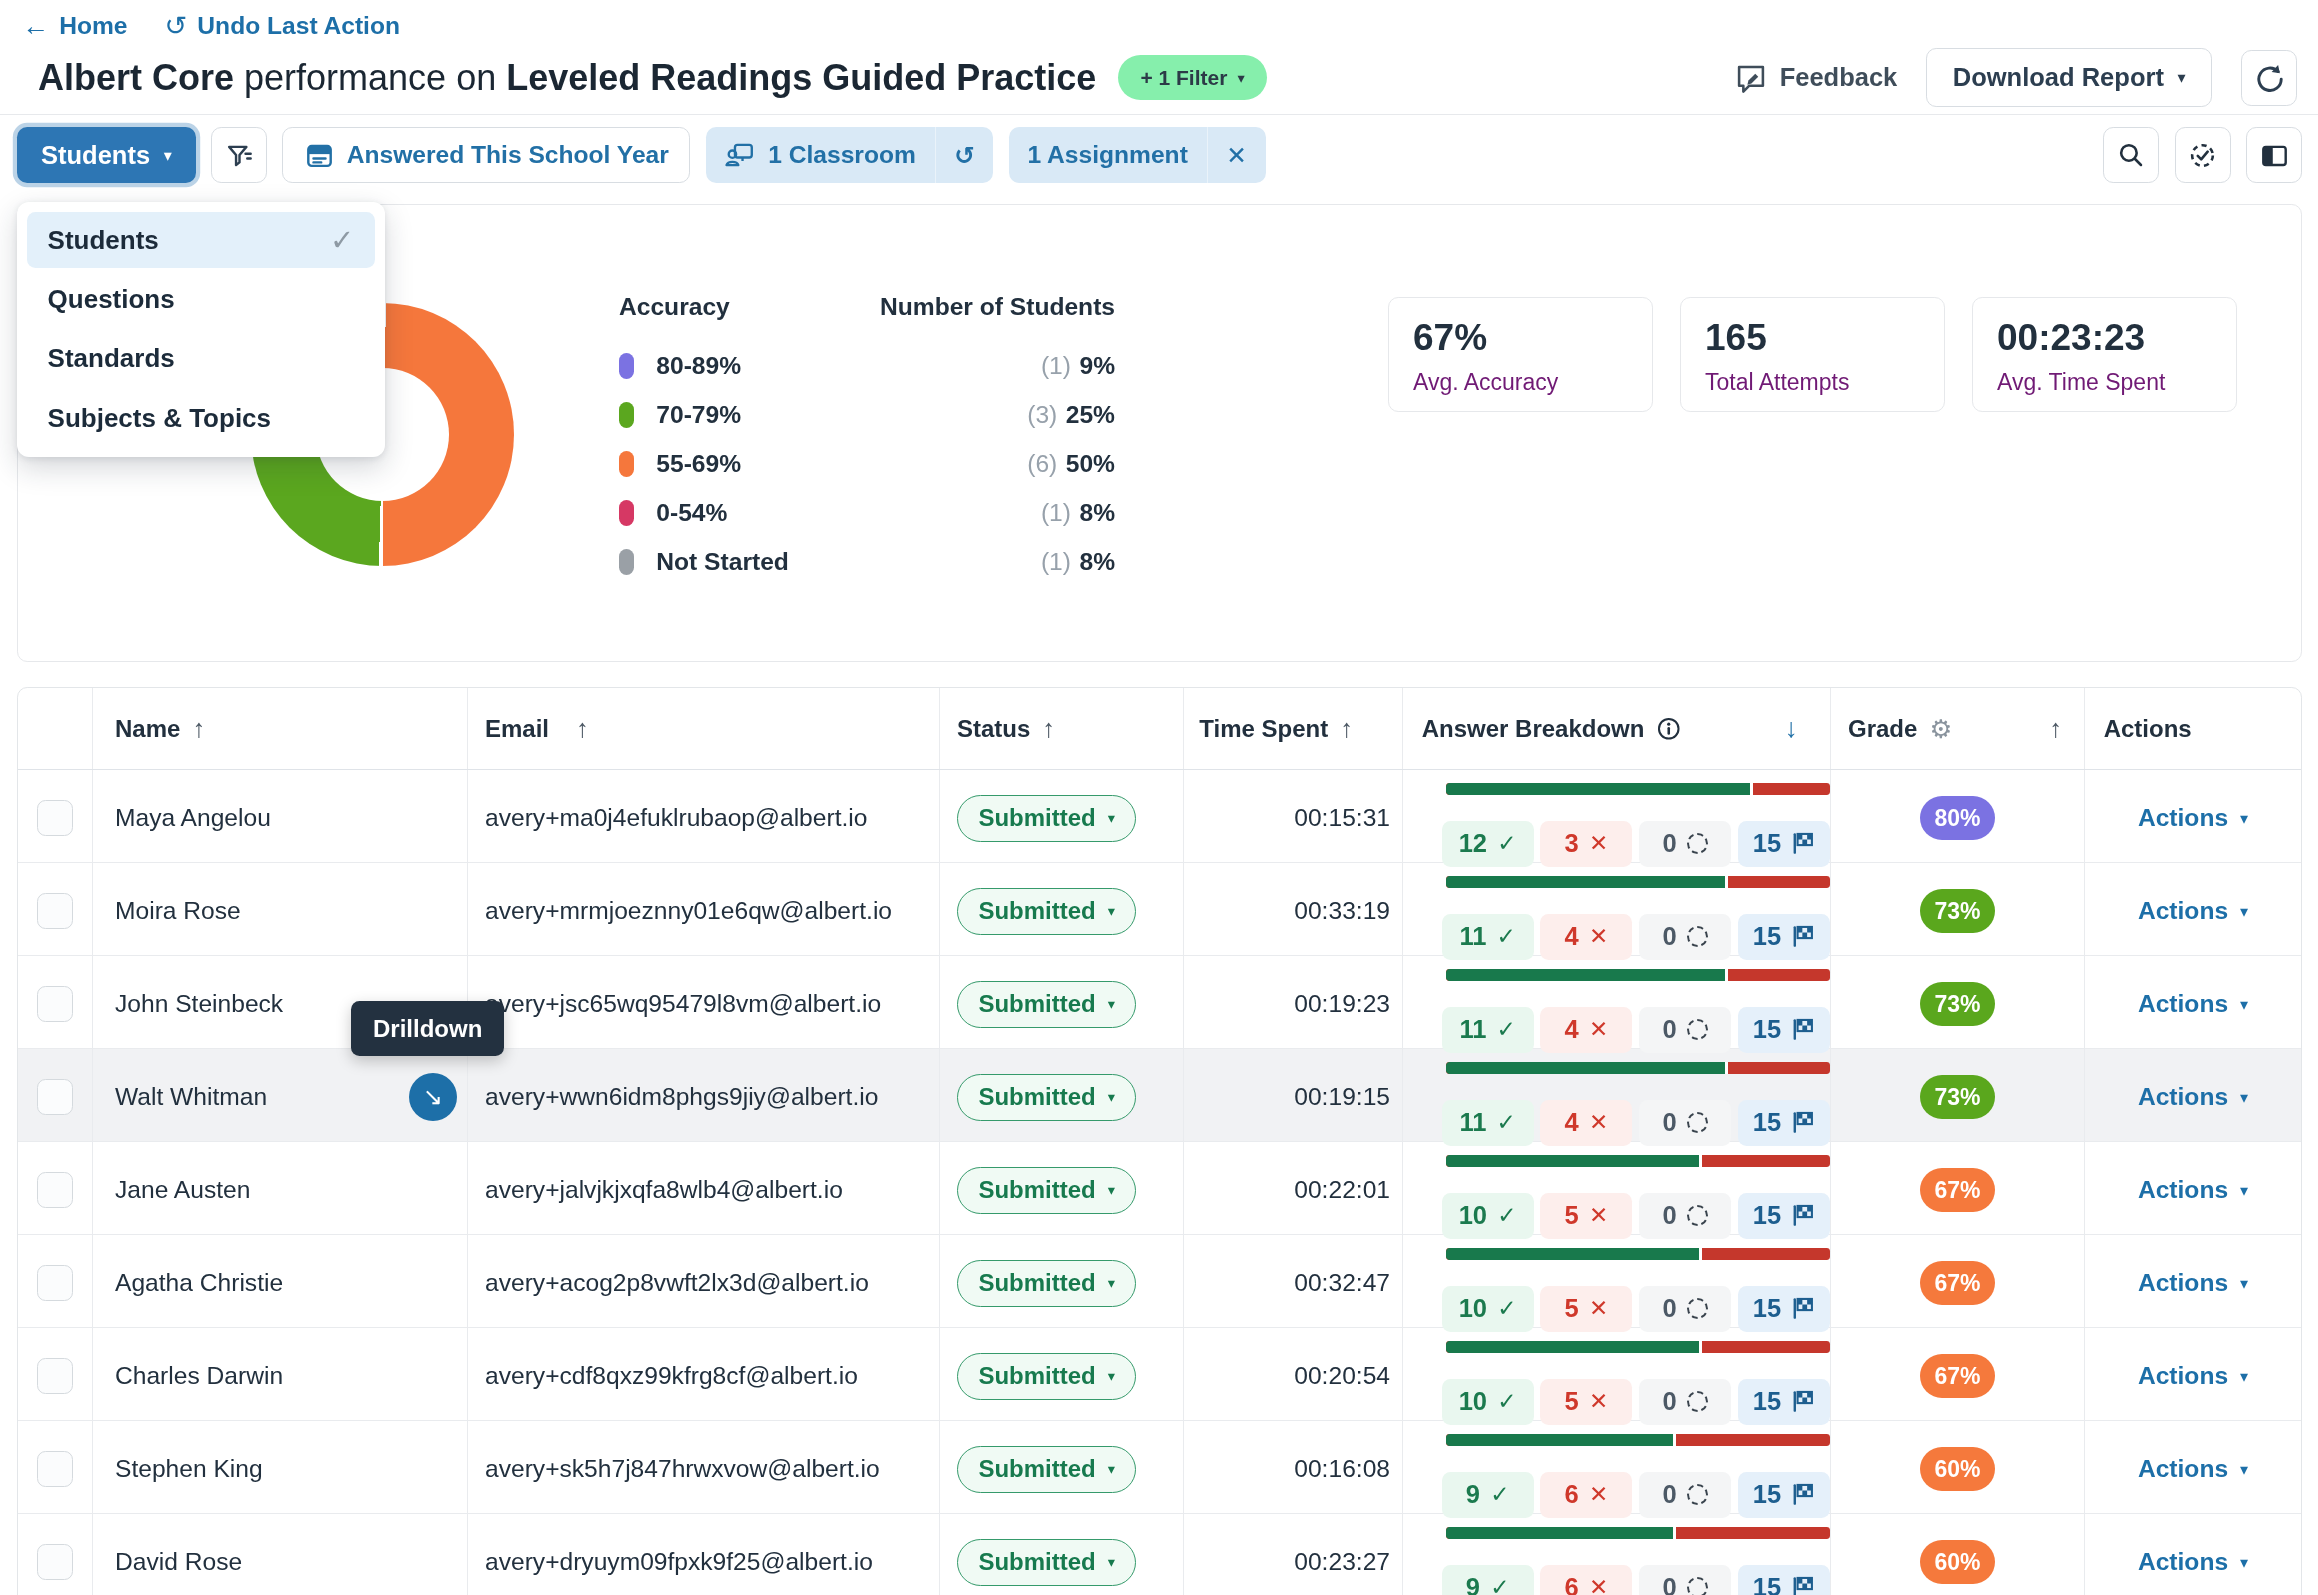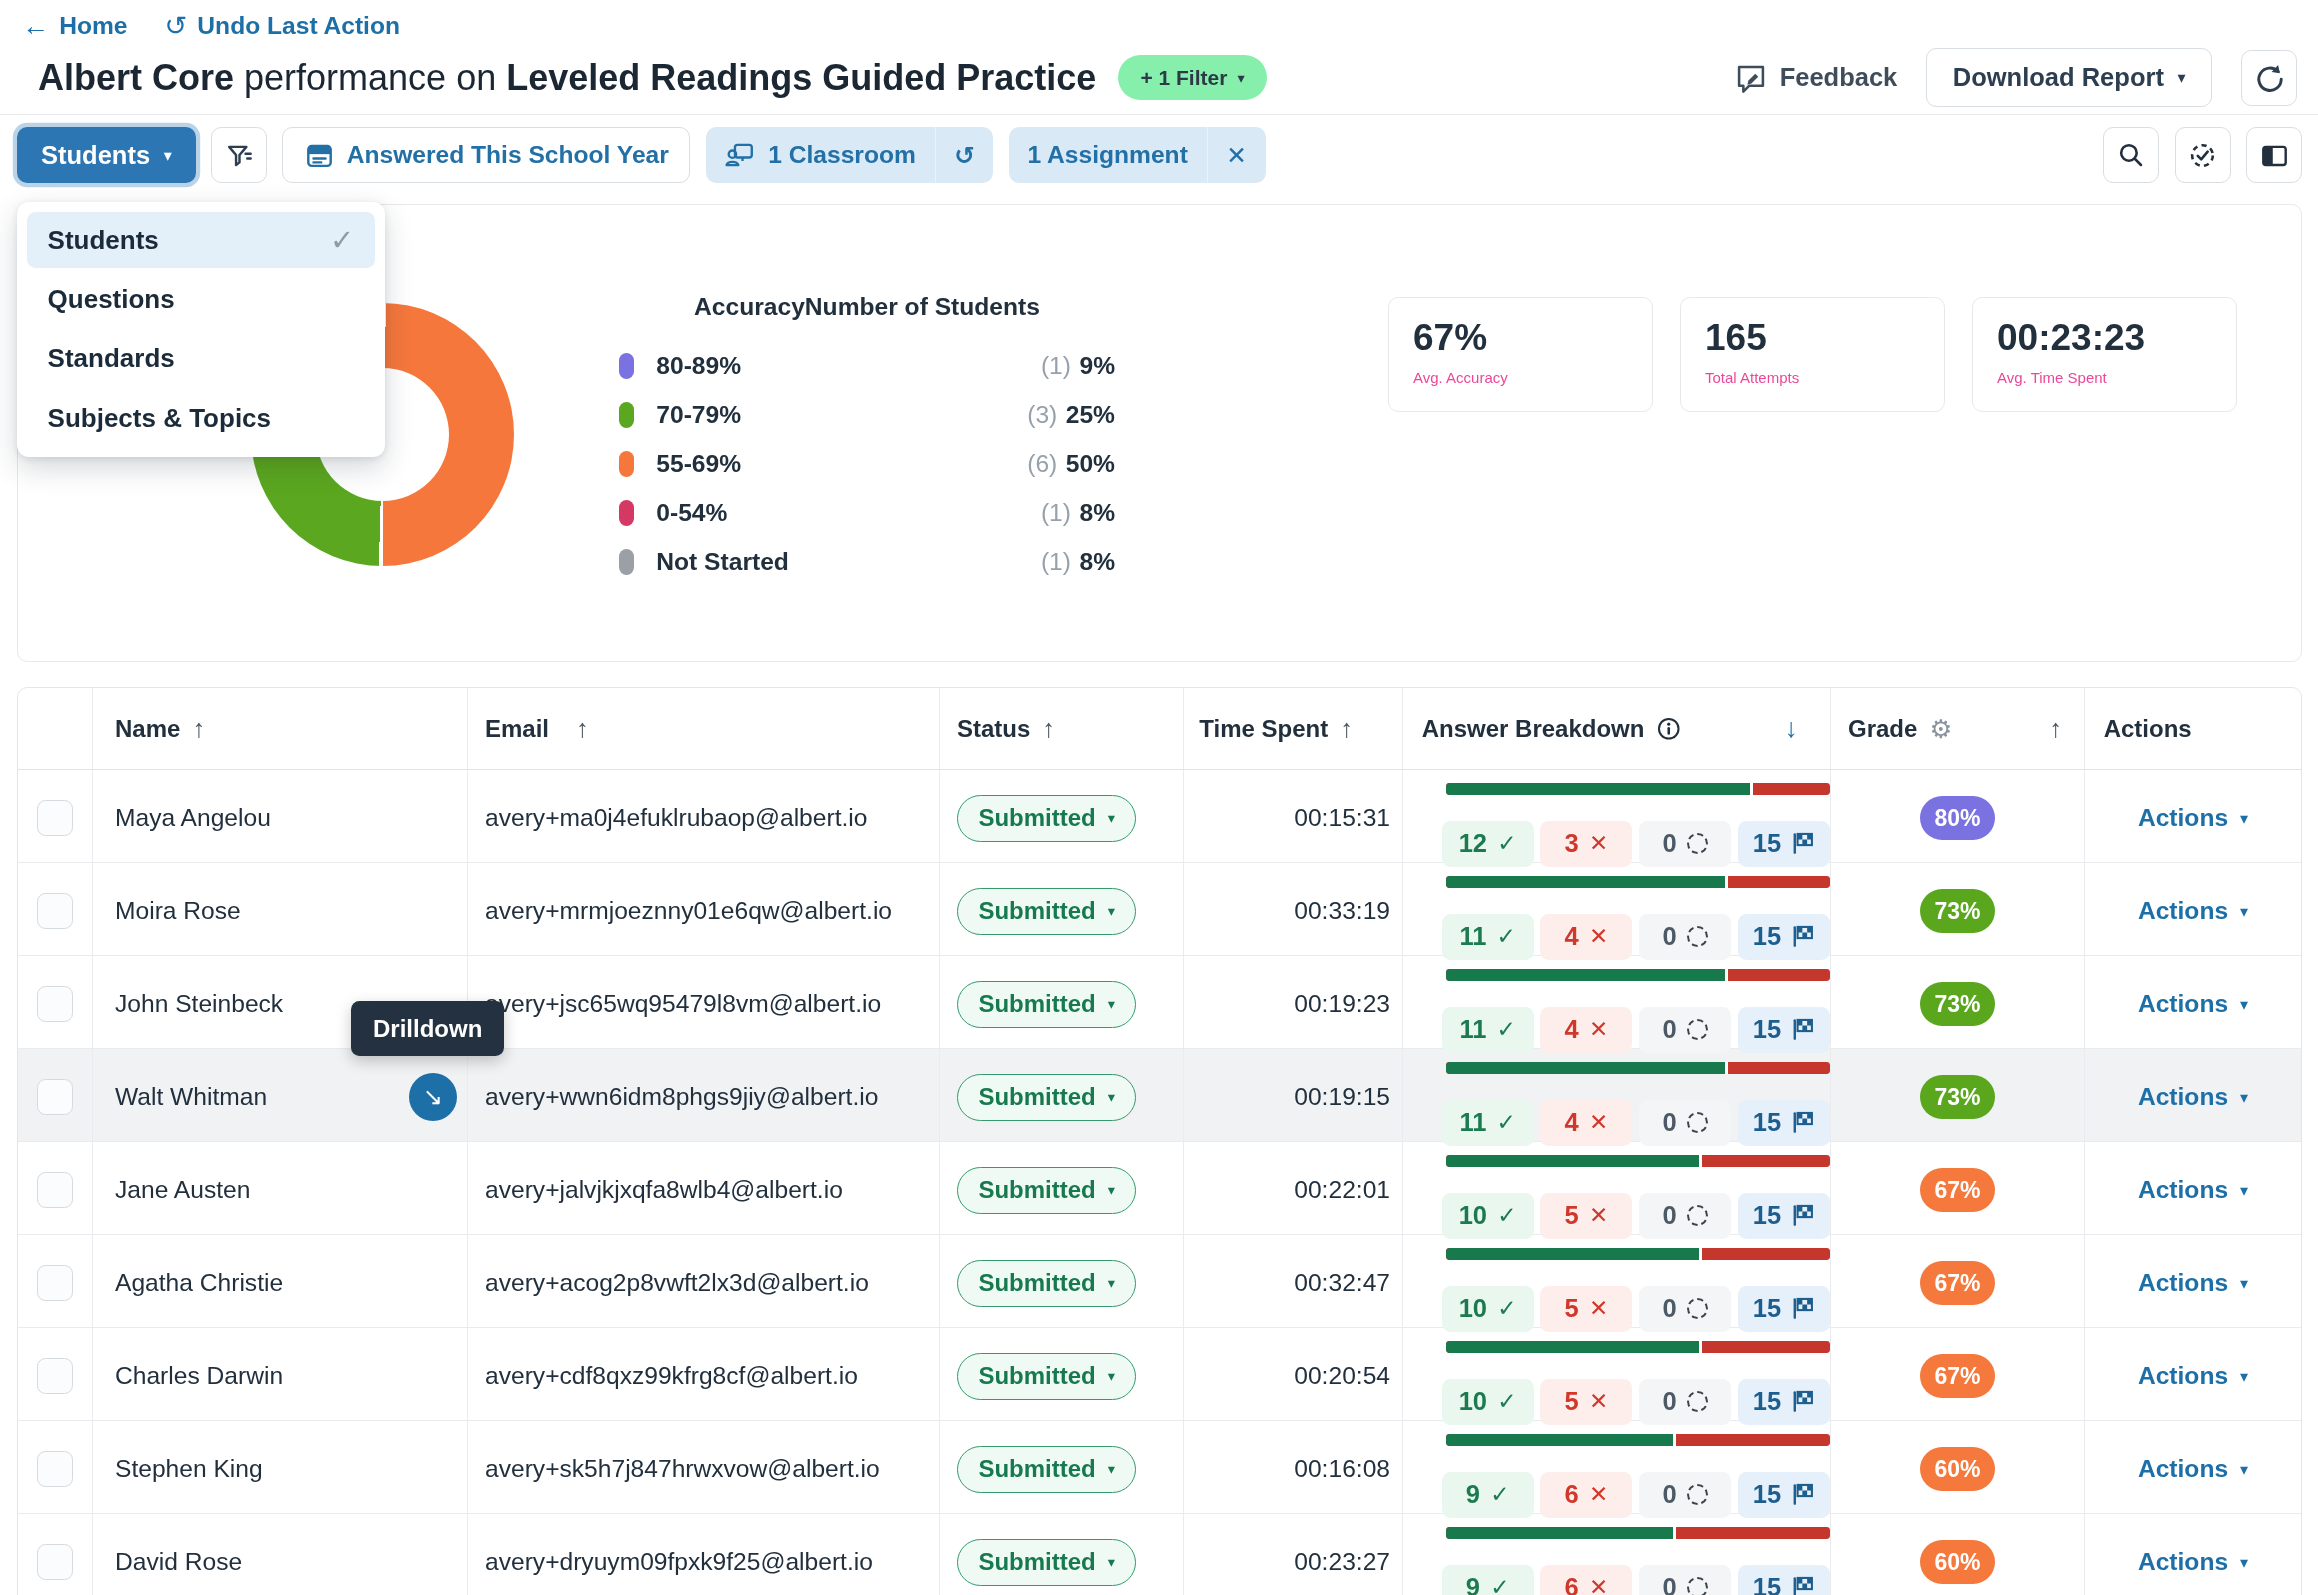--- a/index.html
+++ b/index.html
@@ -39,31 +39,31 @@
   .chip .seg{display:flex;align-items:center;gap:12px;padding:0 18.7px;cursor:pointer;}
   .chip .seg+.seg{border-left:1.7px solid #eaf3fa;}
   .fspacer{flex:1;}
 
   
   .chart-card{position:absolute;left:17px;right:17px;top:204px;height:458px;border:1.7px solid #e6e8eb;
       border-radius:10.2px;background:#fff;box-sizing:border-box;}
   .donut{position:absolute;left:233px;top:98px;width:263px;height:263px;border-radius:50%;}
   .donut::after{content:"";position:absolute;inset:65px;background:#fff;border-radius:50%;}
   .legend{position:absolute;left:601px;top:88px;width:496px;}
-  .lhead{display:flex;justify-content:center;font-size:24.6px;font-weight:700;color:#22303e;margin-bottom:20.4px;}
+  .lhead{display:flex;justify-content:space-between;font-size:24.6px;font-weight:700;color:#22303e;margin-bottom:20.4px;}
   .lrow{display:flex;align-items:center;height:49px;font-size:24.6px;}
   .sw{width:15.3px;height:25.5px;border-radius:7.6px;margin-right:22px;flex:none;}
   .lr-label{font-weight:600;color:#22303e;}
   .lr-spacer{flex:1;}
   .lr-count{color:#97a1ab;margin-right:8.5px;}
   .lr-pct{font-weight:700;color:#22303e;}
   .stats{position:absolute;left:1370px;top:92px;display:flex;gap:27px;}
   .stat{width:265px;height:115px;border:1.7px solid #e6e8eb;border-radius:10.2px;box-sizing:border-box;padding:18.7px 24px;background:#fff;}
   .sv{font-size:37px;font-weight:700;color:#22303e;}
-  .sl{font-size:15px;color:#ec4899;margin-top:10.2px;}
+  .sl{font-size:23px;color:#701a75;margin-top:10.2px;}
 
   
   .dropdown{position:absolute;left:17px;top:202px;width:368px;background:#fff;border-radius:12px;padding:10.2px;
       box-shadow:0 10.2px 29px rgba(25,39,54,.18),0 1.7px 6.8px rgba(25,39,54,.10);z-index:30;box-sizing:border-box;}
   .ditem{display:flex;align-items:center;height:56px;margin-bottom:3.4px;padding:0 20.4px;border-radius:8.5px;
       font-size:26px;font-weight:700;color:#1c2b3a;cursor:pointer;}
   .ditem:last-child{margin-bottom:0;}
   .ditem.sel{background:#e3f0fa;}
   .dcheck{margin-left:auto;color:#8e9aa4;font-size:29px;font-weight:400;}
 

